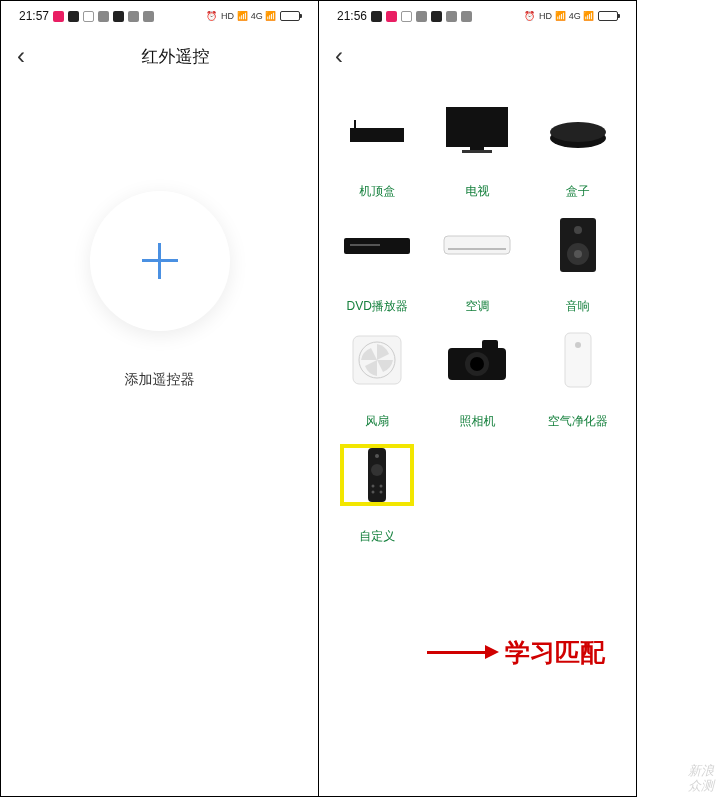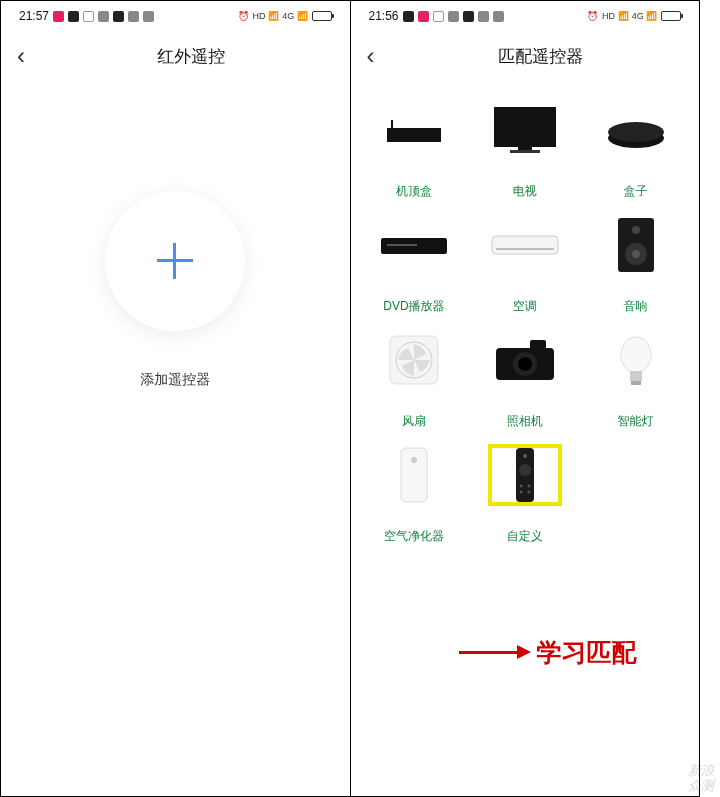--- a/index.html
+++ b/index.html
@@ -1,17 +1,17 @@
 <!DOCTYPE html>
 <html><head>
 <meta charset="utf-8">
 <style>
   *{box-sizing:border-box;margin:0;padding:0;font-family:-apple-system,"PingFang SC","Microsoft YaHei",sans-serif;}
   body{background:#fff;width:720px;height:797px;overflow:hidden;position:relative;}
-  .frame{display:flex;width:700px;height:797px;border:1px solid #000;}
+  .frame{display:flex;width:637px;height:797px;border:1px solid #000;}
   .phone{flex:1;position:relative;background:#fff;display:flex;flex-direction:column;}
   .phone.left{border-right:1px solid #000;}
   .status-bar{height:30px;display:flex;align-items:center;justify-content:space-between;padding:0 18px;font-size:12px;font-weight:500;color:#111;}
   .status-left{display:flex;align-items:center;gap:4px;}
   .status-right{display:flex;align-items:center;gap:3px;}
   .app-icon{width:11px;height:11px;border-radius:2px;}
   .ic-pink{background:#e91e63;}
   .ic-dark{background:#222;}
   .ic-white{background:#fff;border:1px solid #999;}
   .ic-gray{background:#888;}
@@ -98,21 +98,20 @@
       <div class="status-right">
         <span class="sig">⏰</span>
         <span class="sig">HD</span>
         <span class="sig">📶 4G</span>
         <span class="sig">📶</span>
         <span class="batt"></span>
       </div>
     </div>
     <div class="header">
       <span class="back">‹</span>
-      <div class="title">匹配遥控器</div>
     </div>
     <div class="content">
       <div class="grid">
 
         <div class="cell">
           <div class="thumb">
             <svg width="70" height="40" viewBox="0 0 70 40">
                 <rect x="8" y="18" width="54" height="14" fill="#111"></rect>
                 <rect x="12" y="10" width="2" height="10" fill="#111"></rect>
               </svg>
@@ -189,30 +188,20 @@
             <svg width="66" height="48" viewBox="0 0 66 48">
                 <rect x="4" y="12" width="58" height="32" rx="4" fill="#111"></rect>
                 <rect x="38" y="4" width="16" height="10" rx="2" fill="#111"></rect>
                 <circle cx="33" cy="28" r="12" fill="#222"></circle>
                 <circle cx="33" cy="28" r="7" fill="#000"></circle>
               </svg>
           </div>
           <div class="cell-label">照相机</div>
         </div>
 
-        <div class="cell">
-          <div class="thumb">
-            <svg width="40" height="58" viewBox="0 0 40 58">
-                <ellipse cx="20" cy="24" rx="15" ry="18" fill="#f8f8f6" stroke="#ddd"></ellipse>
-                <rect x="14" y="40" width="12" height="10" fill="#ccc"></rect>
-                <rect x="15" y="50" width="10" height="4" fill="#aaa"></rect>
-              </svg>
-          </div>
-          <div class="cell-label">智能灯</div>
-        </div>
         <div class="cell">
           <div class="thumb">
             <svg width="34" height="58" viewBox="0 0 34 58">
                 <rect x="4" y="2" width="26" height="54" rx="5" fill="#f7f7f7" stroke="#ddd"></rect>
                 <circle cx="17" cy="14" r="3" fill="#ccc"></circle>
               </svg>
           </div>
           <div class="cell-label">空气净化器</div>
         </div>
 

